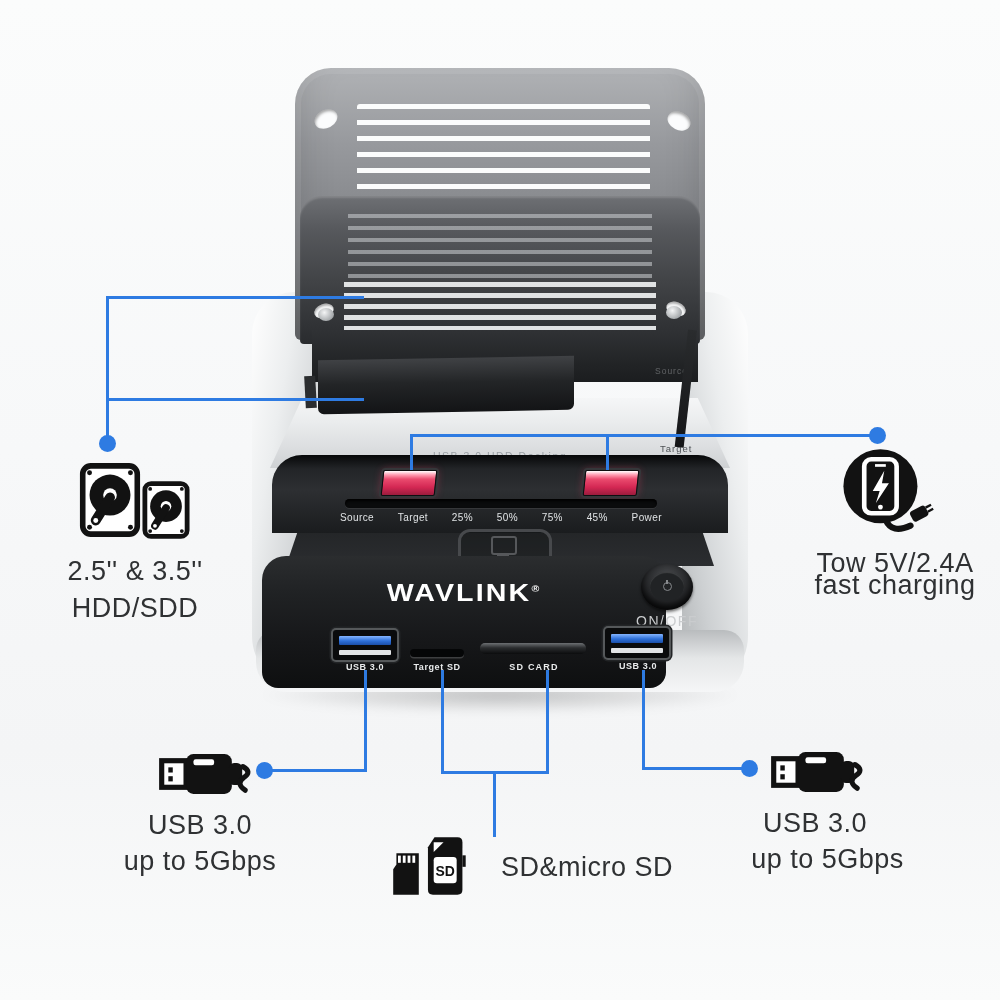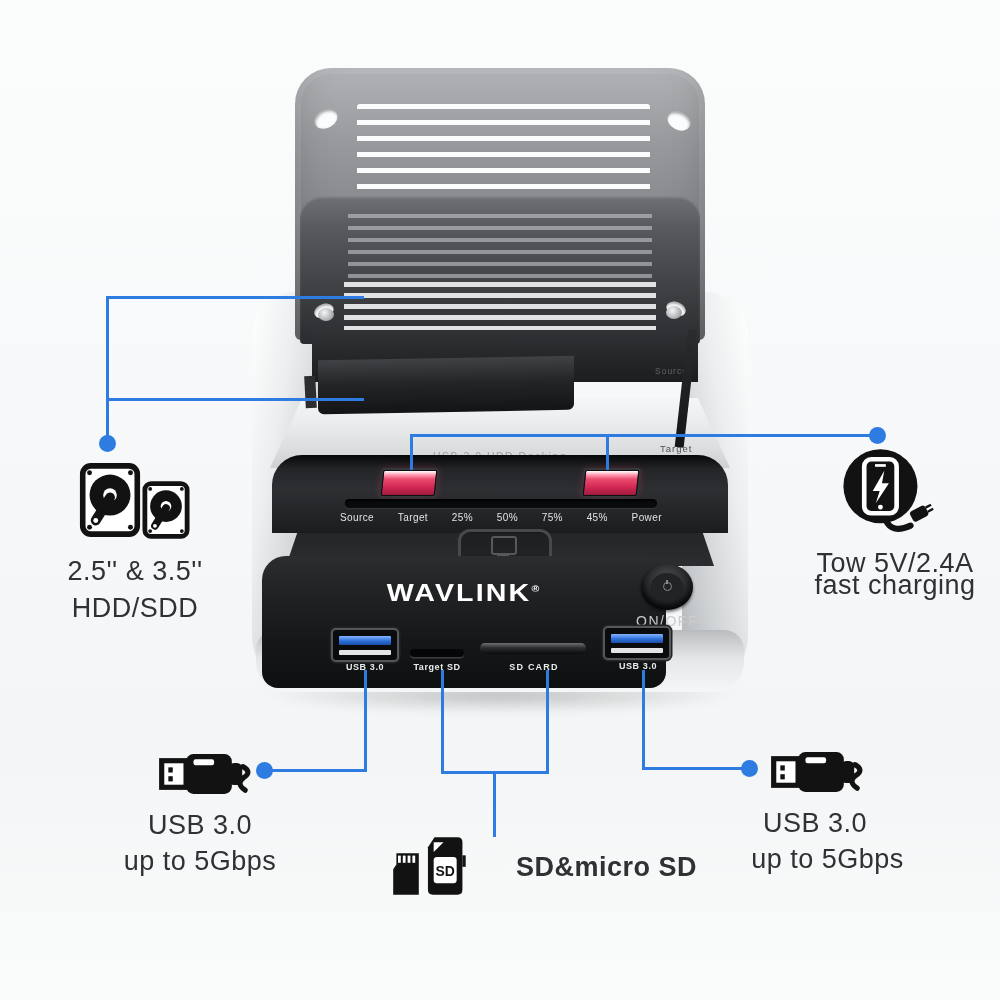--- a/index.html
+++ b/index.html
@@ -325,18 +325,18 @@
 
   <div class="ctext" style="left:30px;top:556px;width:210px;">2.5'' &amp; 3.5''</div>
   <div class="ctext" style="left:30px;top:593px;width:210px;">HDD/SDD</div>
 
   <div class="ctext" style="left:790px;top:548px;width:210px;">Tow 5V/2.4A</div>
   <div class="ctext" style="left:790px;top:561px;width:210px;margin-top:9px;">fast charging</div>
 
   <div class="ctext" style="left:105px;top:810px;width:190px;">USB 3.0</div>
   <div class="ctext" style="left:105px;top:846px;width:190px;">up to 5Gbps</div>
 
-  <div class="ctext" style="left:477px;top:852px;width:220px;text-align:right;font-weight:bold;">SD&amp;micro SD</div>
+  <div class="ctext" style="left:477px;top:852px;width:220px;text-align:center;">SD&amp;micro SD</div>
 
   <div class="ctext" style="left:720px;top:808px;width:190px;">USB 3.0</div>
   <div class="ctext" style="left:720px;top:844px;width:215px;">up to 5Gbps</div>
 
 </div>
 
 </body></html>

